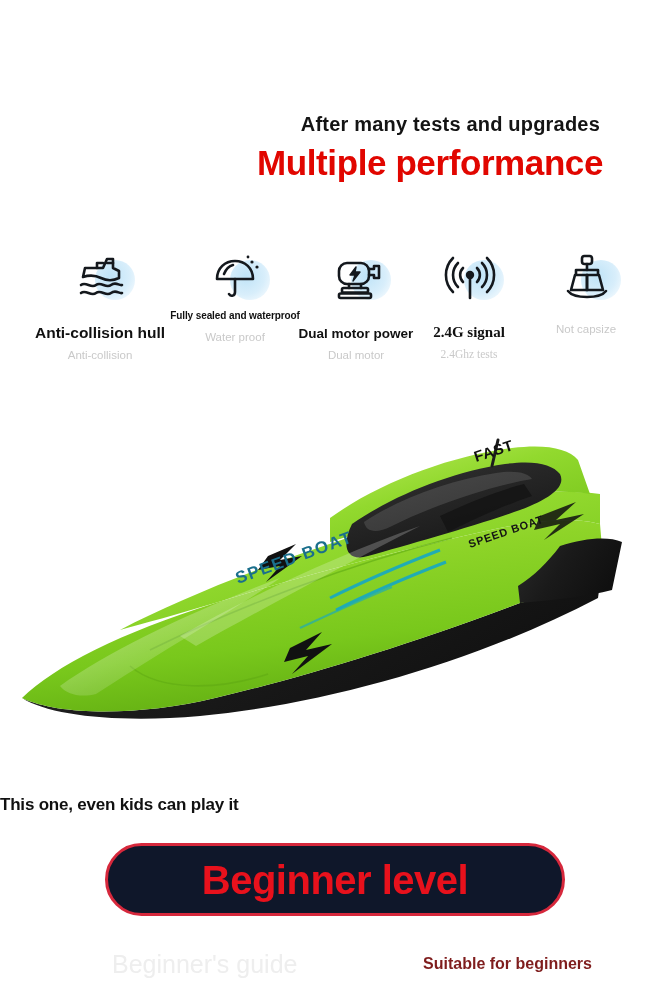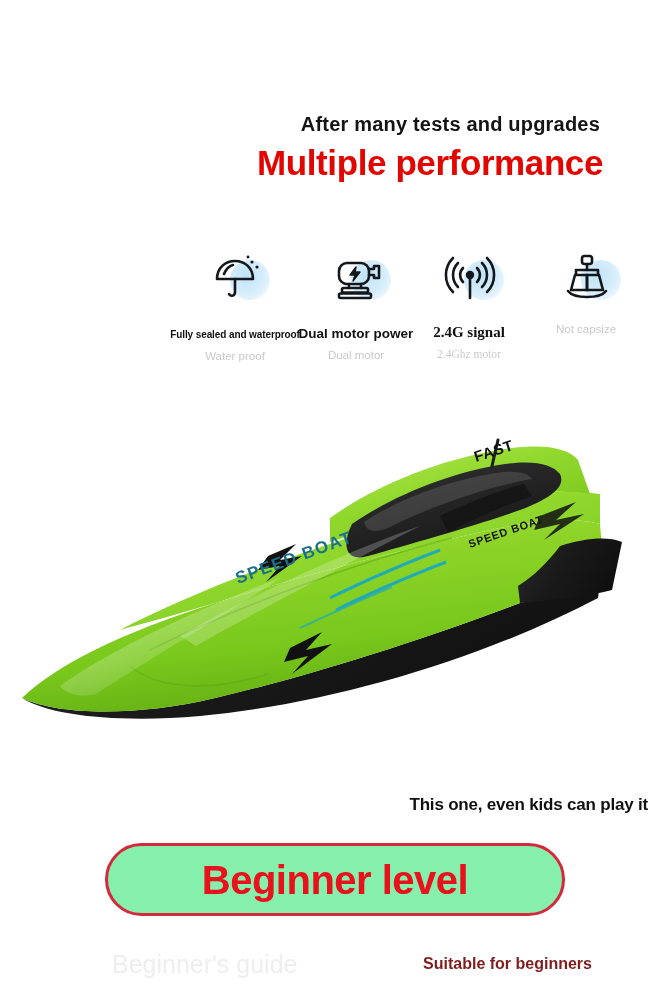--- a/index.html
+++ b/index.html
@@ -95,21 +95,21 @@
   #feature-3 { left: 415px; width: 108px; }
   #feature-4 { left: 516px; width: 140px; }
 
   #feature-0 .feat-title { font-size: 15.5px; }
   #feature-1 .feat-title { font-size: 10px; letter-spacing: -0.1px; }
   #feature-2 .feat-title { font-size: 13.5px; }
   #feature-3 .feat-title { font-size: 15px; }
   #feature-4 .feat-title { font-size: 15px; }
 
   #feature-0 .feat-text { margin-top: 14px; }
-  #feature-1 .feat-text { margin-top: 19px; }
+  #feature-1 .feat-text { }
   #feature-2 .feat-text { margin-top: 16px; }
   #feature-3 .feat-text { margin-top: 14px; font-family: Liberation Serif, serif; }
   #feature-4 .feat-text { margin-top: 13px; }
 
   #feature-1 .feat-sub { margin-top: 9px; }
   #feature-4 .feat-sub { }
 
   
   .product {
     position: absolute;
@@ -118,36 +118,36 @@
     width: 670px;
     height: 370px;
   }
 
   
   .tagline {
     position: absolute;
     top: 795px;
     left: 0;
     width: 648px;
-    text-align: right;
+    text-align: left;
     font-size: 17px;
     font-weight: bold;
     color: #111111;
     letter-spacing: -0.2px;
   }
   .pill {
     position: absolute;
     left: 105px;
     top: 843px;
     width: 460px;
     height: 73px;
     box-sizing: border-box;
     border: 3px solid #d6283c;
     border-radius: 38px;
-    background: #86efac;
+    background: #0f172a;
     display: flex;
     align-items: center;
     justify-content: center;
   }
   .pill-label {
     font-size: 40px;
     font-weight: bold;
     color: #e8111c;
     letter-spacing: -0.5px;
     line-height: 1;
@@ -171,20 +171,36 @@
   }
 </style>
 </head>
 <body>
 
 <div class="kicker">After many tests and upgrades</div>
 <div class="headline">Multiple performance</div>
 
 <div class="features">
 
+  <div class="feature" id="feature-0">
+    <div class="feat-icon">
+      <span class="blob"></span>
+      <svg width="56" height="56" viewBox="0 0 56 56" fill="none" stroke="#14181d" stroke-width="2.6" stroke-linecap="round" stroke-linejoin="round">
+        <path d="M10 27 L12 18 L30 18 L34 9 L40 9 L40 18 L46 21 L46 28 C40 31 34 31 28 28 C22 25 16 25 10 27 Z"></path>
+        <path d="M34 13 L40 13"></path>
+        <path d="M24 18 L24 13 L30 13"></path>
+        <path d="M8 35 C13 31 18 39 23 35 C28 31 33 39 38 35 C43 31 46 36 49 35"></path>
+        <path d="M8 43 C13 39 18 47 23 43 C28 39 33 47 38 43 C43 39 46 44 49 43"></path>
+      </svg>
+    </div>
+    <div class="feat-text">
+      <div class="feat-title">Anti-collision hull</div>
+      <div class="feat-sub">Anti-collision</div>
+    </div>
+  </div>
 
   <div class="feature" id="feature-1">
     <div class="feat-icon">
       <span class="blob"></span>
       <svg width="56" height="56" viewBox="0 0 56 56" fill="none" stroke="#14181d" stroke-width="2.6" stroke-linecap="round" stroke-linejoin="round">
         <path d="M9 29 C9 18 17 11 27 11 C37 11 45 18 45 29 Z"></path>
         <path d="M27 29 L27 42 C27 46 23 47 21 44"></path>
         <path d="M16 24 C18 19 21 16 25 15"></path>
         <circle cx="44" cy="12" r="1.6" fill="#14181d" stroke="none"></circle>
         <circle cx="49" cy="17" r="1.6" fill="#14181d" stroke="none"></circle>
@@ -224,21 +240,21 @@
         <path d="M35 18 A10 10 0 0 1 35 32"></path>
         <path d="M16 37 A17 17 0 0 1 16 13"></path>
         <path d="M40 13 A17 17 0 0 1 40 37"></path>
         <path d="M11 42 A24 24 0 0 1 11 8"></path>
         <path d="M45 8 A24 24 0 0 1 45 42"></path>
         <path d="M28 29 L28 48"></path>
       </svg>
     </div>
     <div class="feat-text">
       <div class="feat-title">2.4G signal</div>
-      <div class="feat-sub">2.4Ghz motor</div>
+      <div class="feat-sub">2.4Ghz tests</div>
     </div>
   </div>
 
   <div class="feature" id="feature-4">
     <div class="feat-icon">
       <span class="blob"></span>
       <svg width="56" height="56" viewBox="0 0 56 56" fill="none" stroke="#14181d" stroke-width="2.6" stroke-linecap="round" stroke-linejoin="round">
         <rect x="23" y="6" width="10" height="8" rx="2.5"></rect>
         <path d="M28 14 L28 20"></path>
         <path d="M17 20 L39 20 L39 25 L17 25 Z"></path>

